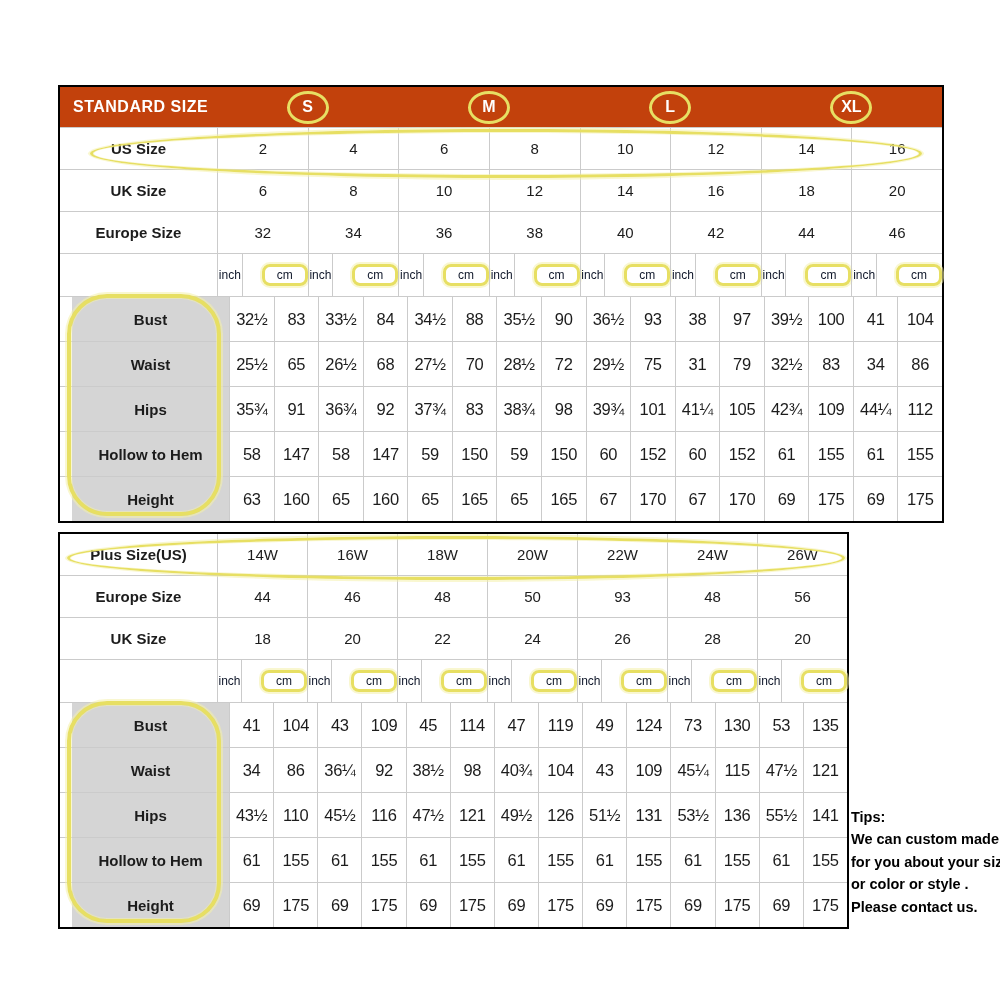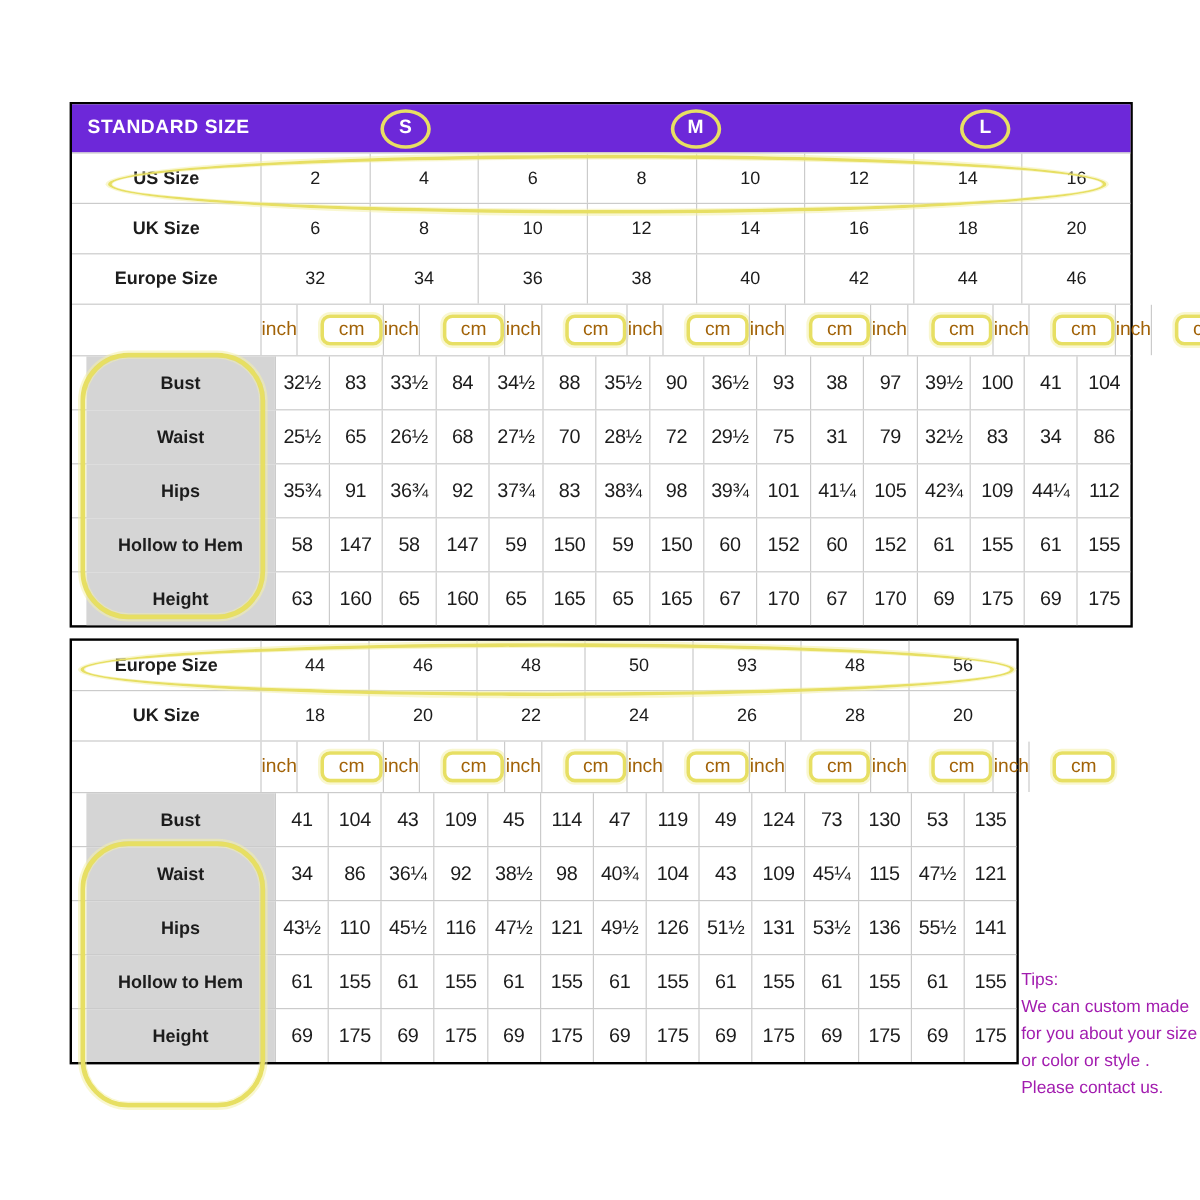--- a/index.html
+++ b/index.html
@@ -13,75 +13,78 @@
   body{
     width:1000px;height:1000px;position:relative;background:#ffffff;
     font-family:"Liberation Sans", sans-serif;color:var(--ink);
     -webkit-font-smoothing:antialiased;
   }
   .size-table{position:absolute;background:#fff;border:2px solid #000;box-sizing:content-box;}
   #table-standard{left:58px;top:85px;width:882px;}
   #table-plus{left:58px;top:532px;width:787px;}
 
   
-  .hdr{display:flex;align-items:center;height:40px;background:#6d28d9;color:#fff;}
+  .hdr{display:flex;align-items:center;height:40px;background:#c2410c;color:#fff;}
   .hdr-title{width:157px;flex:none;font-weight:bold;font-size:16px;letter-spacing:.5px;padding-left:13px;box-sizing:border-box;}
   .hdr-group{flex:1;display:flex;justify-content:center;align-items:center;}
   .size-circle{
     min-width:42px;height:33px;padding:0 4px;box-sizing:border-box;
     border:3px solid var(--yellow);border-radius:50%;
     display:inline-flex;align-items:center;justify-content:center;
     font-weight:bold;font-size:16px;color:#fff;
   }
 
   
   .trow{display:flex;}
-  .rows .trow{border-top:1px solid var(--grid);}
+  .rows .trow{border-top:1px solid var(--grid);justify-content:center;}
   #table-plus .rows .trow:first-child{border-top:none;}
   .cell{display:flex;align-items:center;justify-content:center;box-sizing:border-box;text-align:center;}
   .cell + .cell{border-left:1px solid var(--grid);}
   .lab{width:157px;flex:none;font-weight:bold;font-size:15px;}
   .trow .cell:not(.lab){flex:1;}
   .size{height:41px;}  .size .cell:not(.lab){font-size:15px;}
-  .units{height:42px;} .units .cell:not(.lab){font-size:16px;color:#a16207;}
+  .units{height:42px;} .units .cell:not(.lab){font-size:12px;color:#0f172a;}
   .measure{height:44px;} .measure .cell:not(.lab){font-size:16.5px;letter-spacing:-.3px;}
   .measure .lab{background:var(--gray);margin-left:12px;}
   .cm-box{
     display:inline-block;border:3px solid var(--yellow);border-radius:8px;
     padding:1px 12px;box-shadow:0 0 0 2px var(--yellow-soft);margin-left:19px;
   }
 
   
   .ellipse,.roundbox{position:absolute;pointer-events:none;border:3px solid var(--yellow);
     box-shadow:0 0 0 2px var(--yellow-soft), inset 0 0 0 1px var(--yellow-soft);}
   .ellipse{border-radius:50%;}
   .roundbox{border-radius:40px;border-width:4px;}
   #std-row-ellipse{left:30px;top:42px;width:826px;height:43px;}
   #std-label-box{left:7px;top:207px;width:146px;height:214px;}
   #plus-row-ellipse{left:7px;top:2px;width:772px;height:38px;}
   #plus-label-box{left:7px;top:167px;width:146px;height:214px;}
 
   
-  #tips{position:absolute;left:851px;top:806px;width:150px;color:#a21caf;font-size:14.5px;line-height:1.55;}
+  #tips{position:absolute;left:851px;top:806px;width:150px;color:#000000;font-size:14.5px;line-height:1.55;font-weight:bold;}
   #tips .t-line{white-space:nowrap;}
 </style>
 </head>
 <body>
 
 <div class="size-table" id="table-standard">
   <div class="hdr">
     <div class="hdr-title">STANDARD SIZE</div>
     <div class="hdr-group">
       <span class="size-circle">S</span>
     </div>
     <div class="hdr-group">
       <span class="size-circle">M</span>
     </div>
     <div class="hdr-group">
       <span class="size-circle">L</span>
+    </div>
+    <div class="hdr-group">
+      <span class="size-circle">XL</span>
     </div>
   </div>
   <div class="rows">
       <div class="trow size">
         <div class="cell lab">US Size</div>
         <div class="cell">2</div>
         <div class="cell">4</div>
         <div class="cell">6</div>
         <div class="cell">8</div>
         <div class="cell">10</div>
@@ -242,20 +245,30 @@
         <div class="cell">175</div>
       </div>
     </div>
   <div class="ellipse" id="std-row-ellipse"></div>
   <div class="roundbox" id="std-label-box"></div>
 </div>
 
 <div class="size-table" id="table-plus">
   <div class="rows">
       <div class="trow size">
+        <div class="cell lab">Plus Size(US)</div>
+        <div class="cell">14W</div>
+        <div class="cell">16W</div>
+        <div class="cell">18W</div>
+        <div class="cell">20W</div>
+        <div class="cell">22W</div>
+        <div class="cell">24W</div>
+        <div class="cell">26W</div>
+      </div>
+      <div class="trow size">
         <div class="cell lab">Europe Size</div>
         <div class="cell">44</div>
         <div class="cell">46</div>
         <div class="cell">48</div>
         <div class="cell">50</div>
         <div class="cell">93</div>
         <div class="cell">48</div>
         <div class="cell">56</div>
       </div>
       <div class="trow size">

